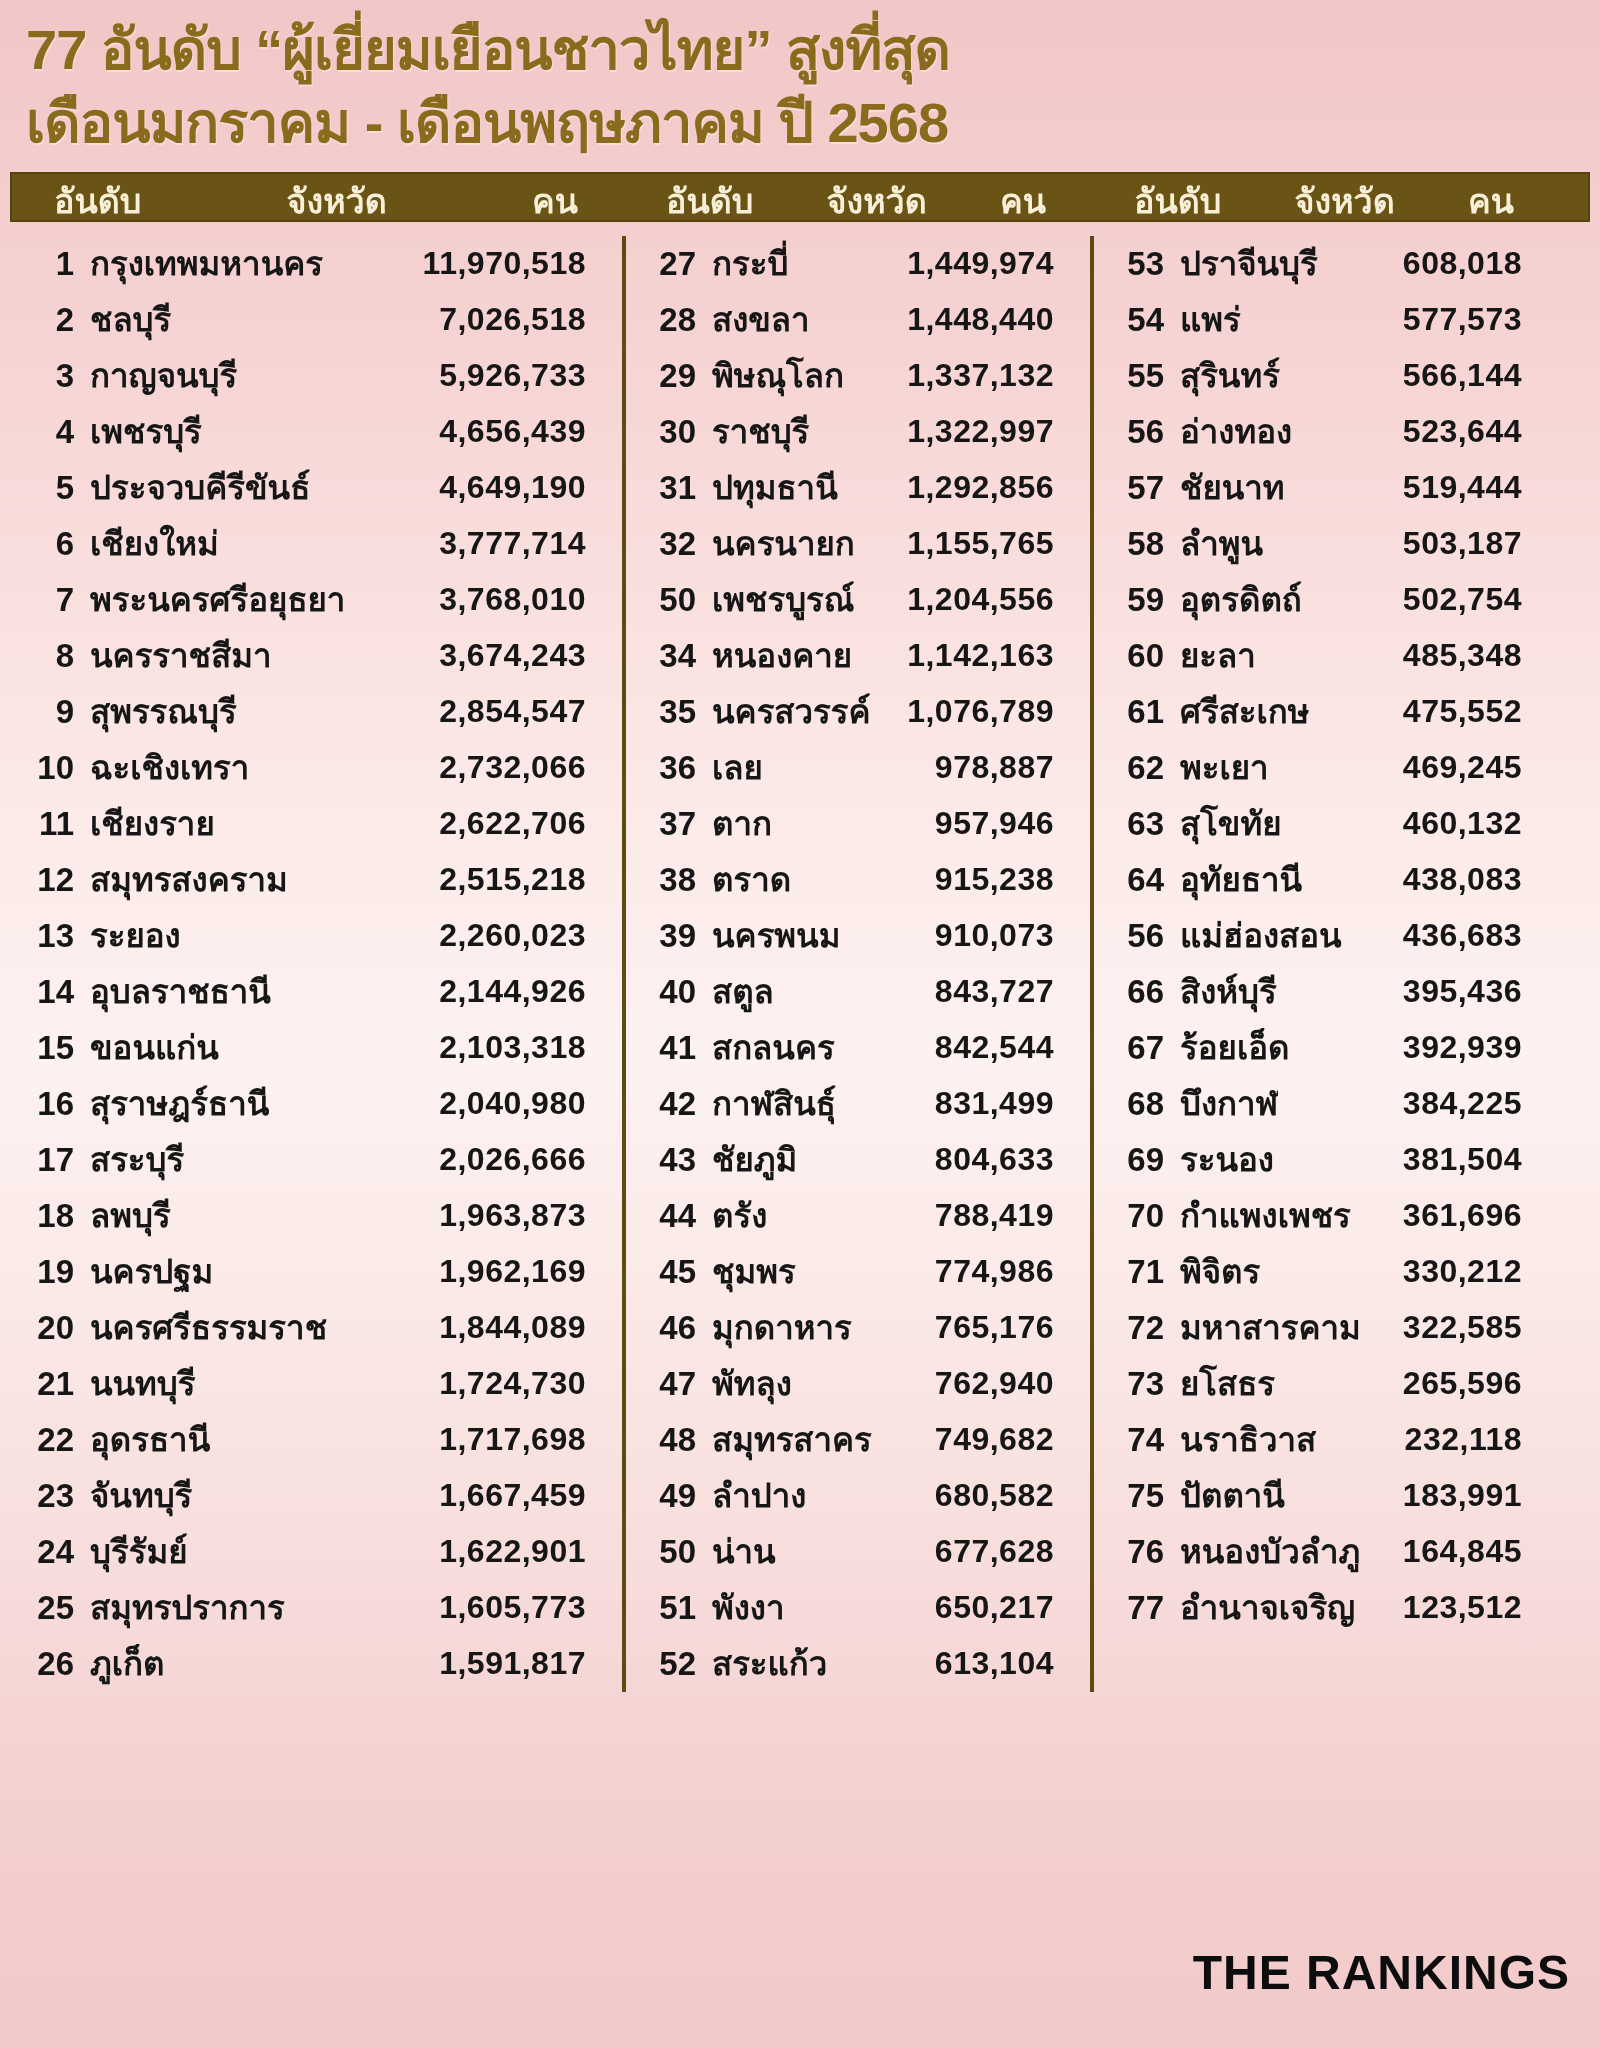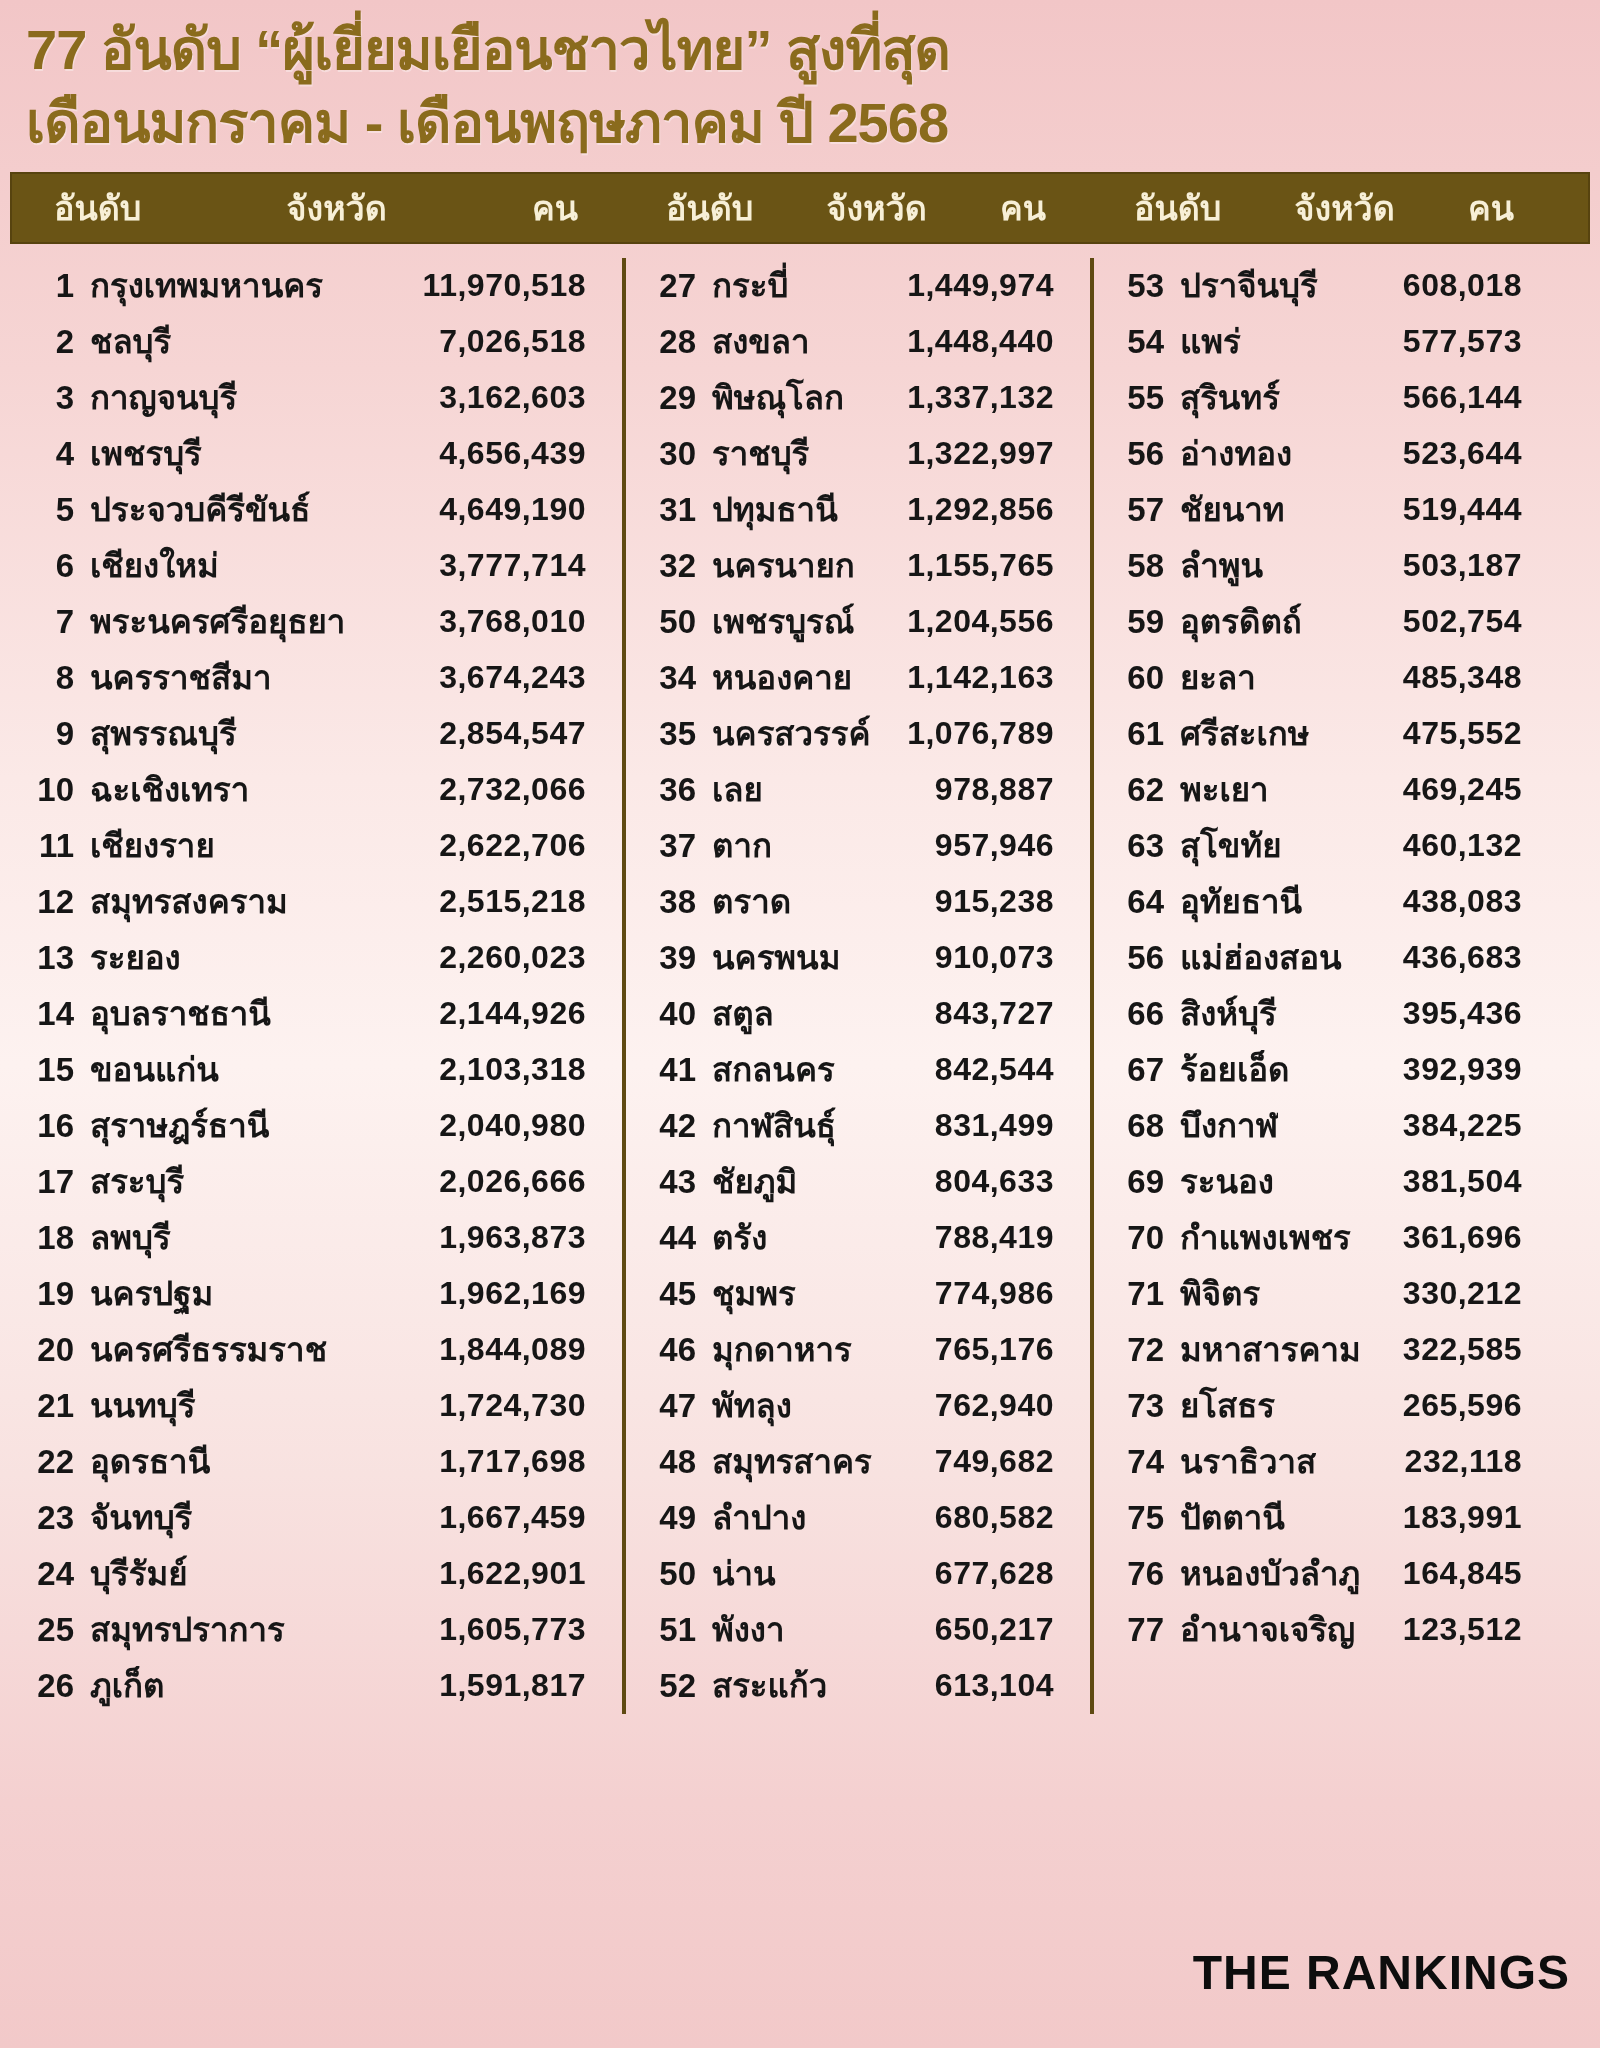--- a/index.html
+++ b/index.html
@@ -18,21 +18,21 @@
     letter-spacing:-1px;
     text-shadow:1px 2px 0 rgba(255,255,255,0.35);
     white-space:nowrap;
   }
   .thead{
     margin:0 10px;
     display:grid;
     grid-template-columns:612px 468px 468px;
     background:var(--header-bg,#6a5415);
     color:var(--header-text,#f7efd7);
-    height:72px;
+    height:50px;
     align-items:center;
     font-size:34px;font-weight:700;
     border:2px solid #57430f;
     box-sizing:border-box;
   }
   .thead-group{display:flex;align-items:center;height:100%;}
   .thead-group .h-rank{padding-left:42px;}
   .thead-group .h-prov{flex:1;text-align:center;}
   .thead-group .h-count{padding-right:46px;}
   .tbody{
@@ -94,21 +94,21 @@
           <span class="cnt">11,970,518</span>
         </div>
         <div class="row">
           <span class="rank">2</span>
           <span class="prov">ชลบุรี</span>
           <span class="cnt">7,026,518</span>
         </div>
         <div class="row">
           <span class="rank">3</span>
           <span class="prov">กาญจนบุรี</span>
-          <span class="cnt">3,162,603</span>
+          <span class="cnt">5,926,733</span>
         </div>
         <div class="row">
           <span class="rank">4</span>
           <span class="prov">เพชรบุรี</span>
           <span class="cnt">4,656,439</span>
         </div>
         <div class="row">
           <span class="rank">5</span>
           <span class="prov">ประจวบคีรีขันธ์</span>
           <span class="cnt">4,649,190</span>

